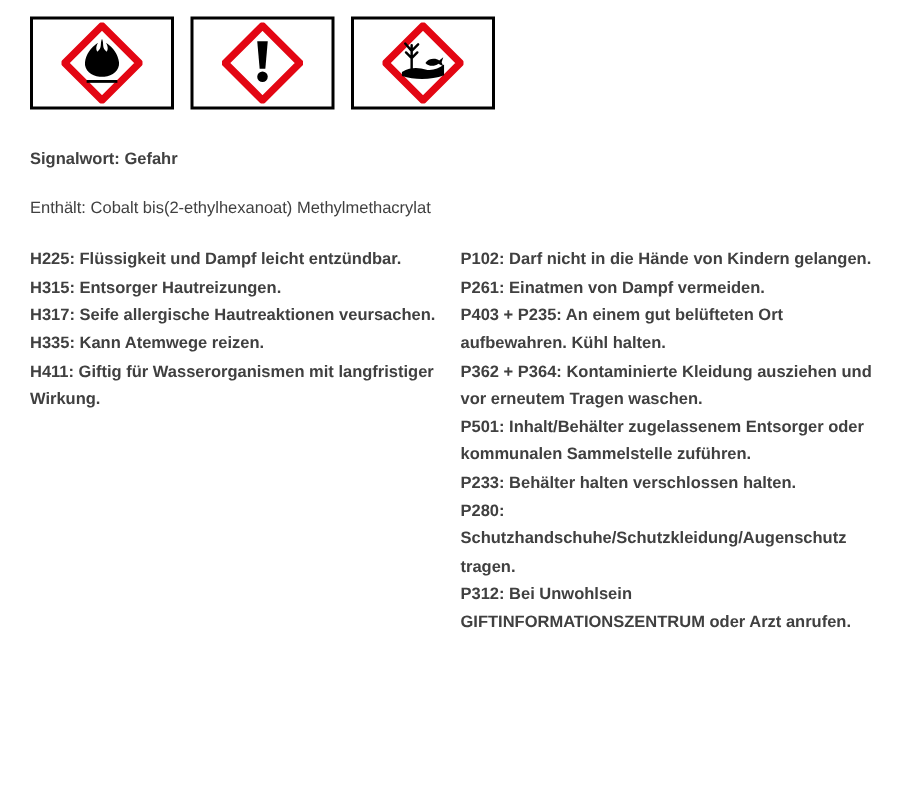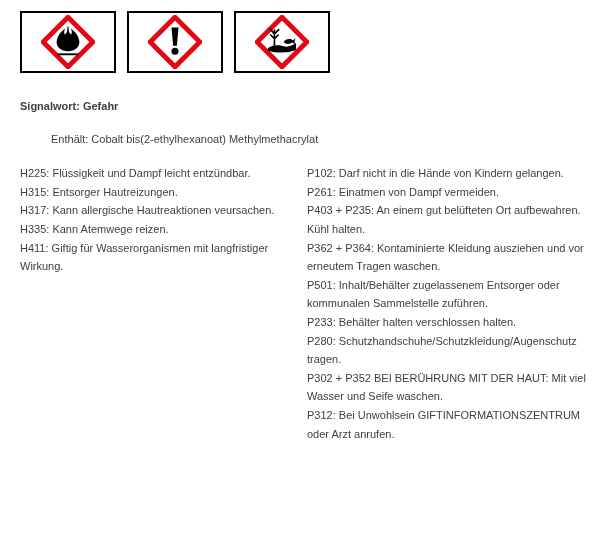--- a/index.html
+++ b/index.html
@@ -14,27 +14,27 @@
   .pictogram-row { display:flex; gap:11px; }
   .picto-box {
     width:96px; height:62px;
     border:2px solid #000;
     background:#fff;
     display:flex; align-items:center; justify-content:center;
   }
   .picto-box svg { display:block; }
 
   .signal-line   { margin-top:24px; line-height:18.6px;font-weight:bold; }
-  .contains-line { margin-top:14px; line-height:18.6px;margin-left:31px; }
+  .contains-line { margin-top:14px; line-height:18.6px; }
 
   .statement-columns { display:flex; margin-top:16px; }
   .col { line-height:18.6px; }
   .col-left  { width:277px; margin-right:10px; }
   .col-right { width:280px; }
-  .statement { margin:0; }
+  .statement { margin:0;font-weight:bold; }
 </style>
 </head>
 <body>
 
 <div class="page">
 
   <div class="pictogram-row">
 
     <div class="picto-box">
       <svg width="54" height="54" viewBox="0 0 100 100">
@@ -65,33 +65,32 @@
 
   <div class="signal-line">Signalwort: Gefahr</div>
 
   <div class="contains-line">Enthält: Cobalt bis(2-ethylhexanoat) Methylmethacrylat</div>
 
   <div class="statement-columns">
 
     <div class="col col-left">
       <p class="statement">H225: Flüssigkeit und Dampf leicht entzündbar.</p>
       <p class="statement">H315: Entsorger Hautreizungen.</p>
-      <p class="statement">H317: Kann allergische Hautreaktionen veursachen.</p>
+      <p class="statement">H317: Seife allergische Hautreaktionen veursachen.</p>
       <p class="statement">H335: Kann Atemwege reizen.</p>
       <p class="statement">H411: Giftig für Wasserorganismen mit langfristiger Wirkung.</p>
     </div>
 
     <div class="col col-right">
       <p class="statement">P102: Darf nicht in die Hände von Kindern gelangen.</p>
       <p class="statement">P261: Einatmen von Dampf vermeiden.</p>
       <p class="statement">P403 + P235: An einem gut belüfteten Ort aufbewahren. Kühl halten.</p>
       <p class="statement">P362 + P364: Kontaminierte Kleidung ausziehen und vor erneutem Tragen waschen.</p>
       <p class="statement">P501: Inhalt/Behälter zugelassenem Entsorger oder kommunalen Sammelstelle zuführen.</p>
       <p class="statement">P233: Behälter halten verschlossen halten.</p>
       <p class="statement">P280: Schutzhandschuhe/Schutzkleidung/Augenschutz tragen.</p>
-      <p class="statement">P302 + P352 BEI BERÜHRUNG MIT DER HAUT: Mit viel Wasser und Seife waschen.</p>
       <p class="statement">P312: Bei Unwohlsein GIFTINFORMATIONSZENTRUM oder Arzt anrufen.</p>
 
     </div>
 
   </div>
 
 </div>
 
 </body></html>

